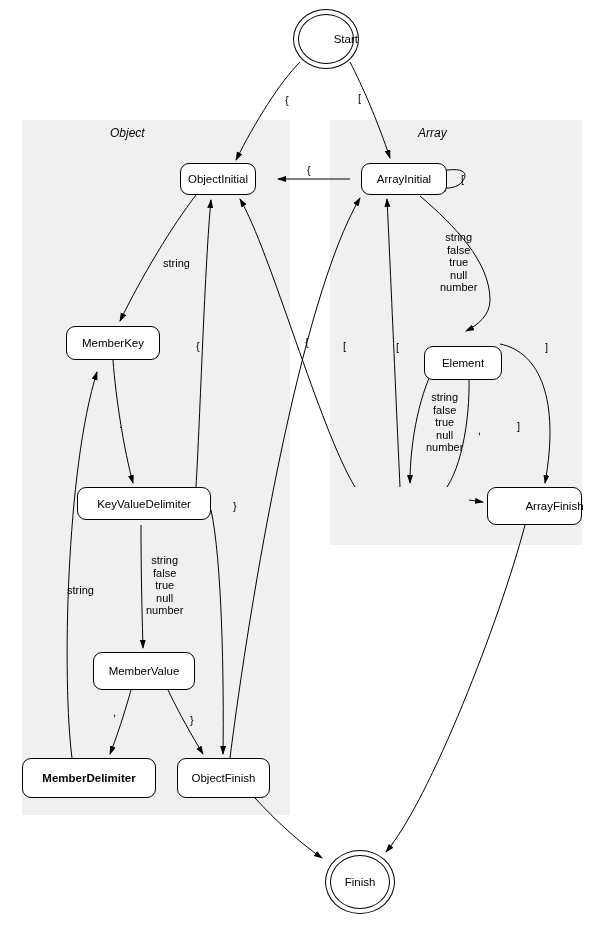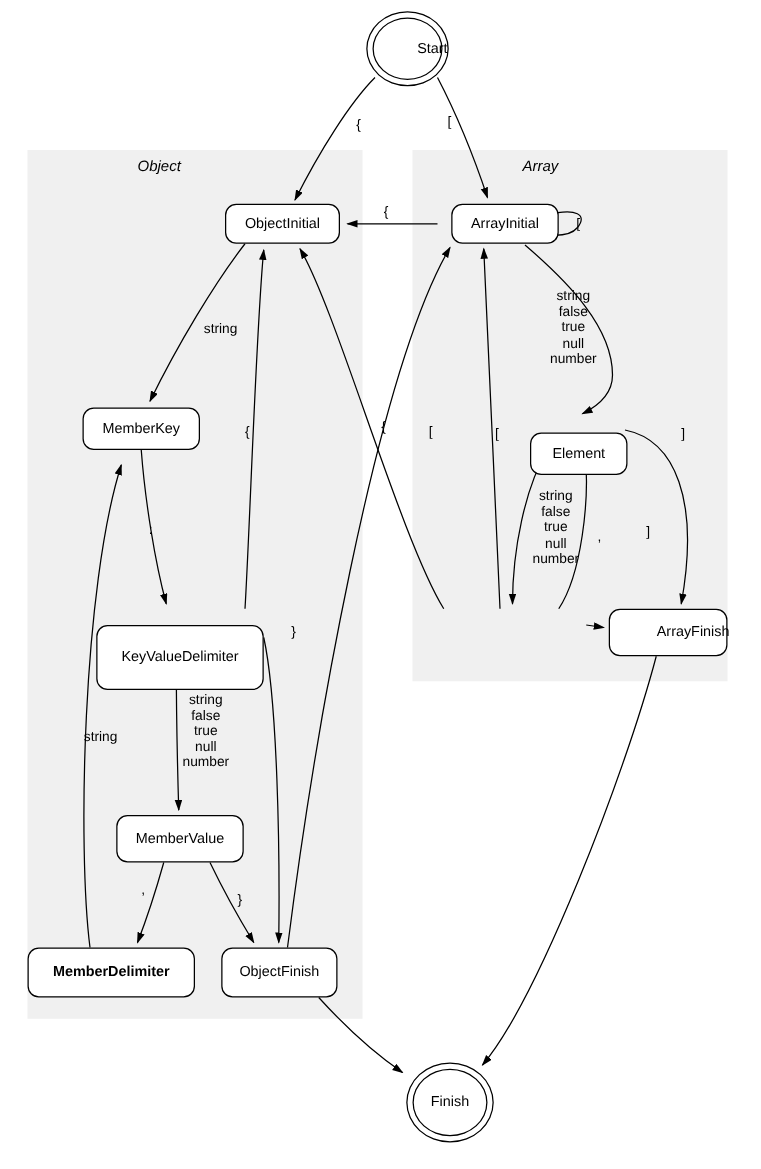--- a/index.html
+++ b/index.html
@@ -139,37 +139,37 @@
   </svg>
 
   <div class="cluster-label" style="left:110px;top:126px;">Object</div>
   <div class="cluster-label" style="left:418px;top:126px;">Array</div>
 
   <div class="node terminal" style="left:293px;top:9px;width:66px;height:60px;justify-content:flex-end;">
     <span class="inner"></span>
     <span class="lbl">Start</span>
   </div>
 
-  <div class="node" style="left:180px;top:163px;width:92px;height:32px;">
+  <div class="node" style="left:180px;top:163px;width:76px;height:32px;">
     <span>ObjectInitial</span>
   </div>
 
   <div class="node" style="left:361px;top:163px;width:86px;height:32px;">
     <span>ArrayInitial</span>
   </div>
 
   <div class="node" style="left:66px;top:326px;width:94px;height:34px;">
     <span>MemberKey</span>
   </div>
 
   <div class="node" style="left:424px;top:326px;width:78px;height:34px;margin-top:20px;">
     <span>Element</span>
   </div>
 
-  <div class="node" style="left:77px;top:500px;width:134px;height:52px;justify-content:center;">
+  <div class="node" style="left:77px;top:487px;width:134px;height:33px;justify-content:center;">
     <span>KeyValueDelimiter</span>
   </div>
 
 
   <div class="node" style="left:487px;top:487px;width:95px;height:38px;padding-left:40px;">
     <span>ArrayFinish</span>
   </div>
 
   <div class="node" style="left:93px;top:652px;width:102px;height:38px;">
     <span>MemberValue</span>

